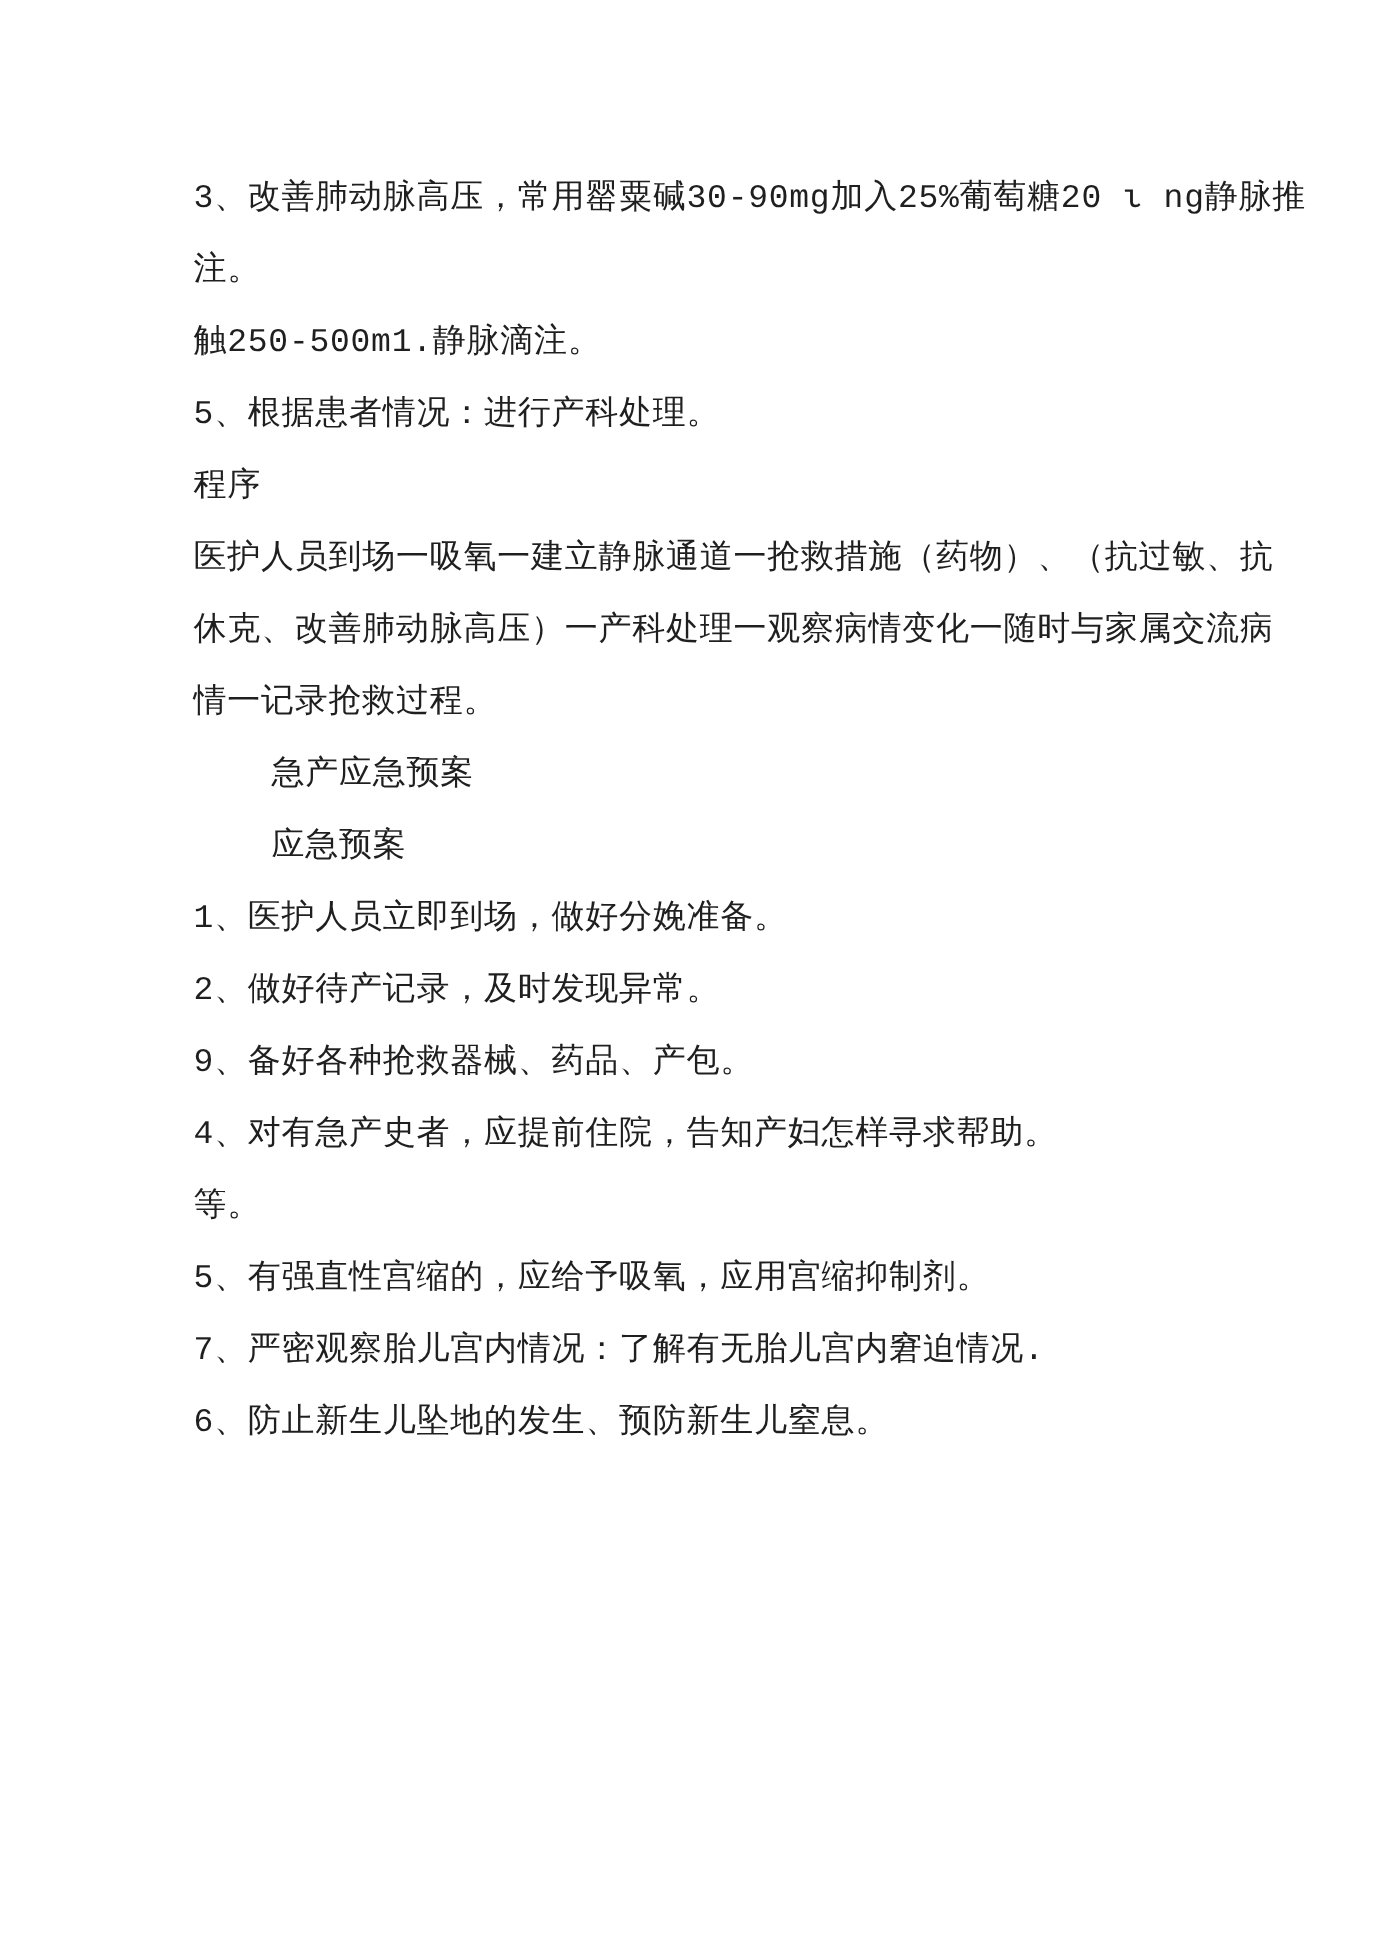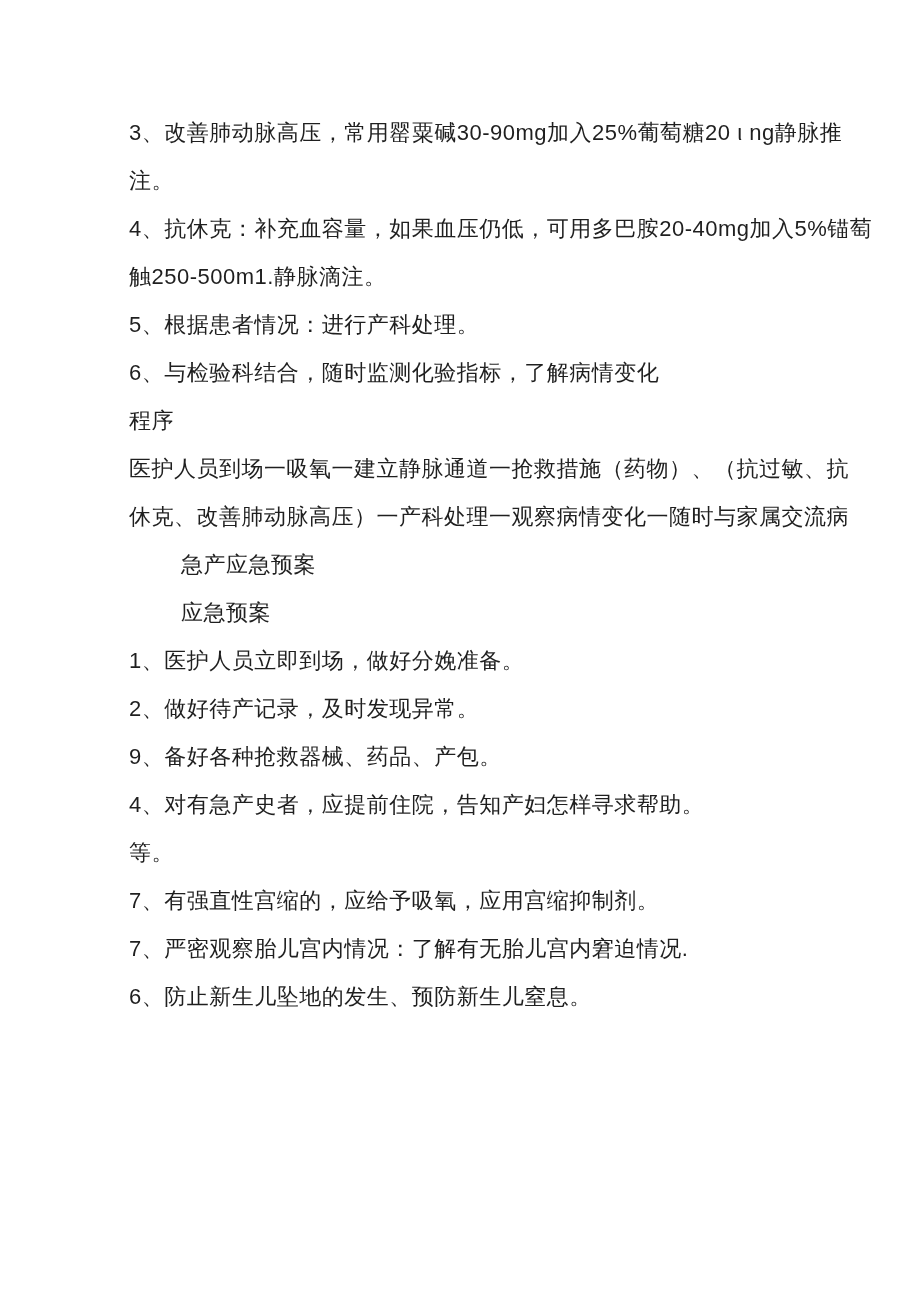--- a/index.html
+++ b/index.html
@@ -14,51 +14,50 @@
       background: #ffffff;
       overflow: hidden;
     }
     .doc-content {
       position: absolute;
       top: 109px;
       left: 129px;
       right: 100px;
     }
     .doc-line {
-      font-family: Liberation Sans, sans-serif;
+      font-family: Liberation Mono, monospace;
       font-size: 22px;
       color: #1f1f1f;
       height: 48px;
       line-height: 48px;
       white-space: nowrap;
       letter-spacing: 0.5px;
       text-rendering: optimizeLegibility;
     }
     .doc-line.indent {
       padding-left: 52px;
     }
   </style>
 </head>
 <body>
 
 <div class="page">
   <div class="doc-content">
     <div class="doc-line">3、改善肺动脉高压，常用罂粟碱30-90mg加入25%葡萄糖20 ι ng静脉推</div>
     <div class="doc-line">注。</div>
-    <div class="doc-line">4、抗休克：补充血容量，如果血压仍低，可用多巴胺20-40mg加入5%锚萄</div>
     <div class="doc-line">触250-500m1.静脉滴注。</div>
     <div class="doc-line">5、根据患者情况：进行产科处理。</div>
-    <div class="doc-line">6、与检验科结合，随时监测化验指标，了解病情变化</div>
     <div class="doc-line">程序</div>
     <div class="doc-line">医护人员到场一吸氧一建立静脉通道一抢救措施（药物）、（抗过敏、抗</div>
     <div class="doc-line">休克、改善肺动脉高压）一产科处理一观察病情变化一随时与家属交流病</div>
+    <div class="doc-line">情一记录抢救过程。</div>
     <div class="doc-line indent">急产应急预案</div>
     <div class="doc-line indent">应急预案</div>
     <div class="doc-line">1、医护人员立即到场，做好分娩准备。</div>
     <div class="doc-line">2、做好待产记录，及时发现异常。</div>
     <div class="doc-line">9、备好各种抢救器械、药品、产包。</div>
     <div class="doc-line">4、对有急产史者，应提前住院，告知产妇怎样寻求帮助。</div>
     <div class="doc-line">等。</div>
-    <div class="doc-line">7、有强直性宫缩的，应给予吸氧，应用宫缩抑制剂。</div>
+    <div class="doc-line">5、有强直性宫缩的，应给予吸氧，应用宫缩抑制剂。</div>
     <div class="doc-line">7、严密观察胎儿宫内情况：了解有无胎儿宫内窘迫情况.</div>
     <div class="doc-line">6、防止新生儿坠地的发生、预防新生儿窒息。</div>
   </div>
 </div>
 
 </body></html>

